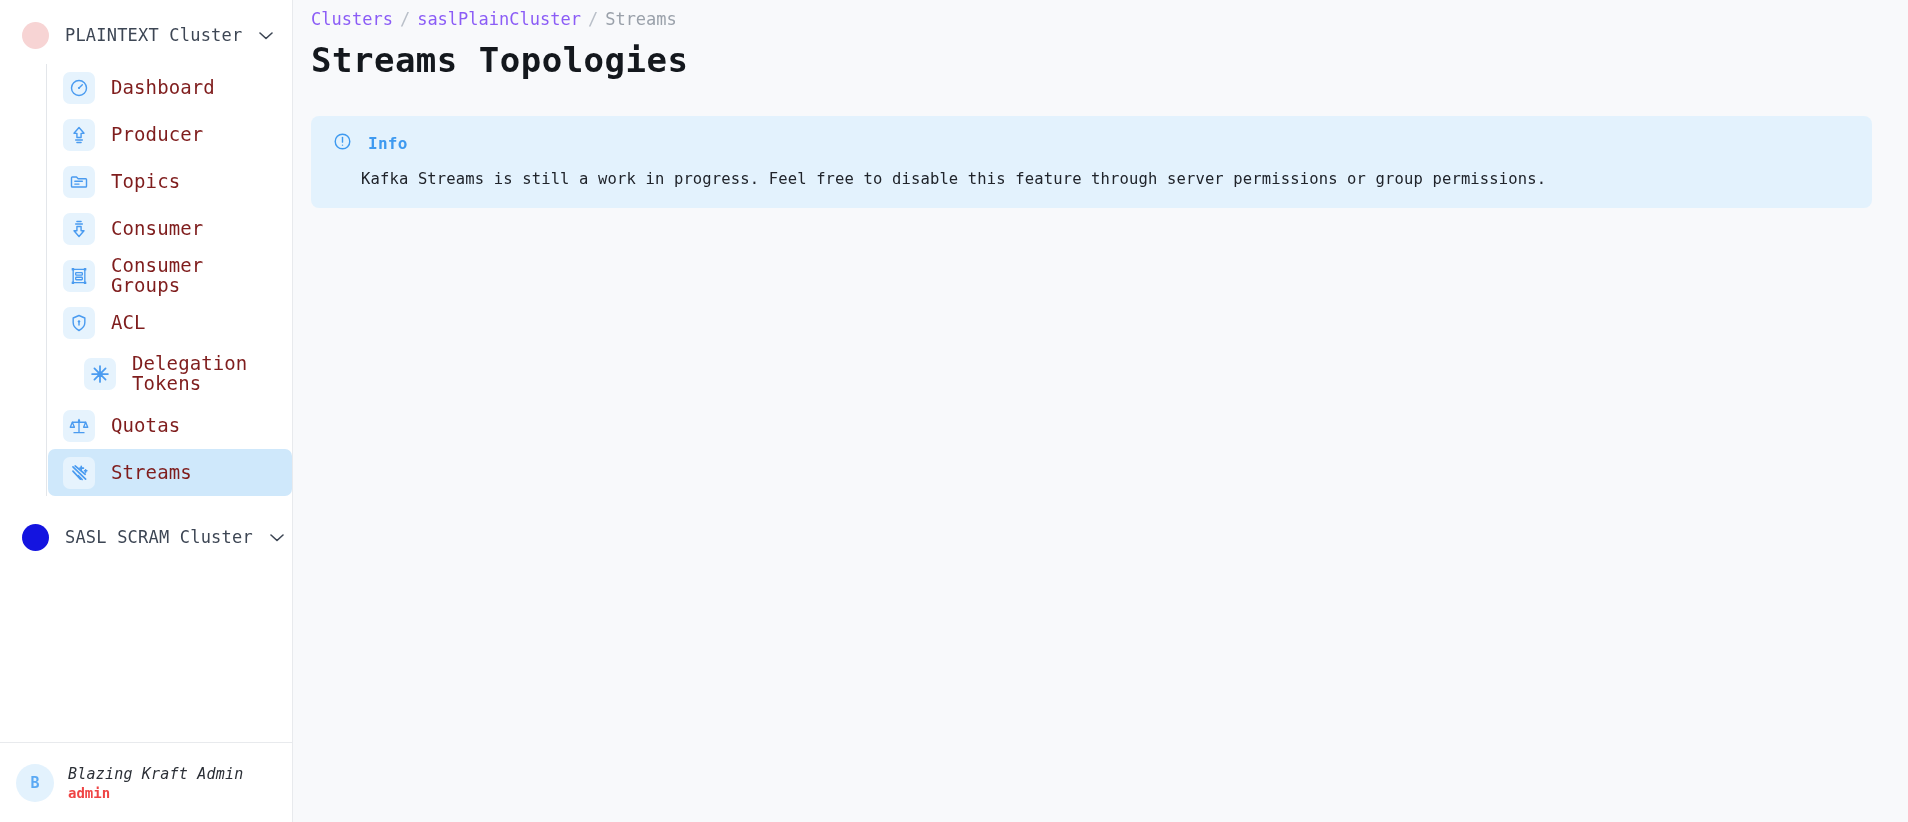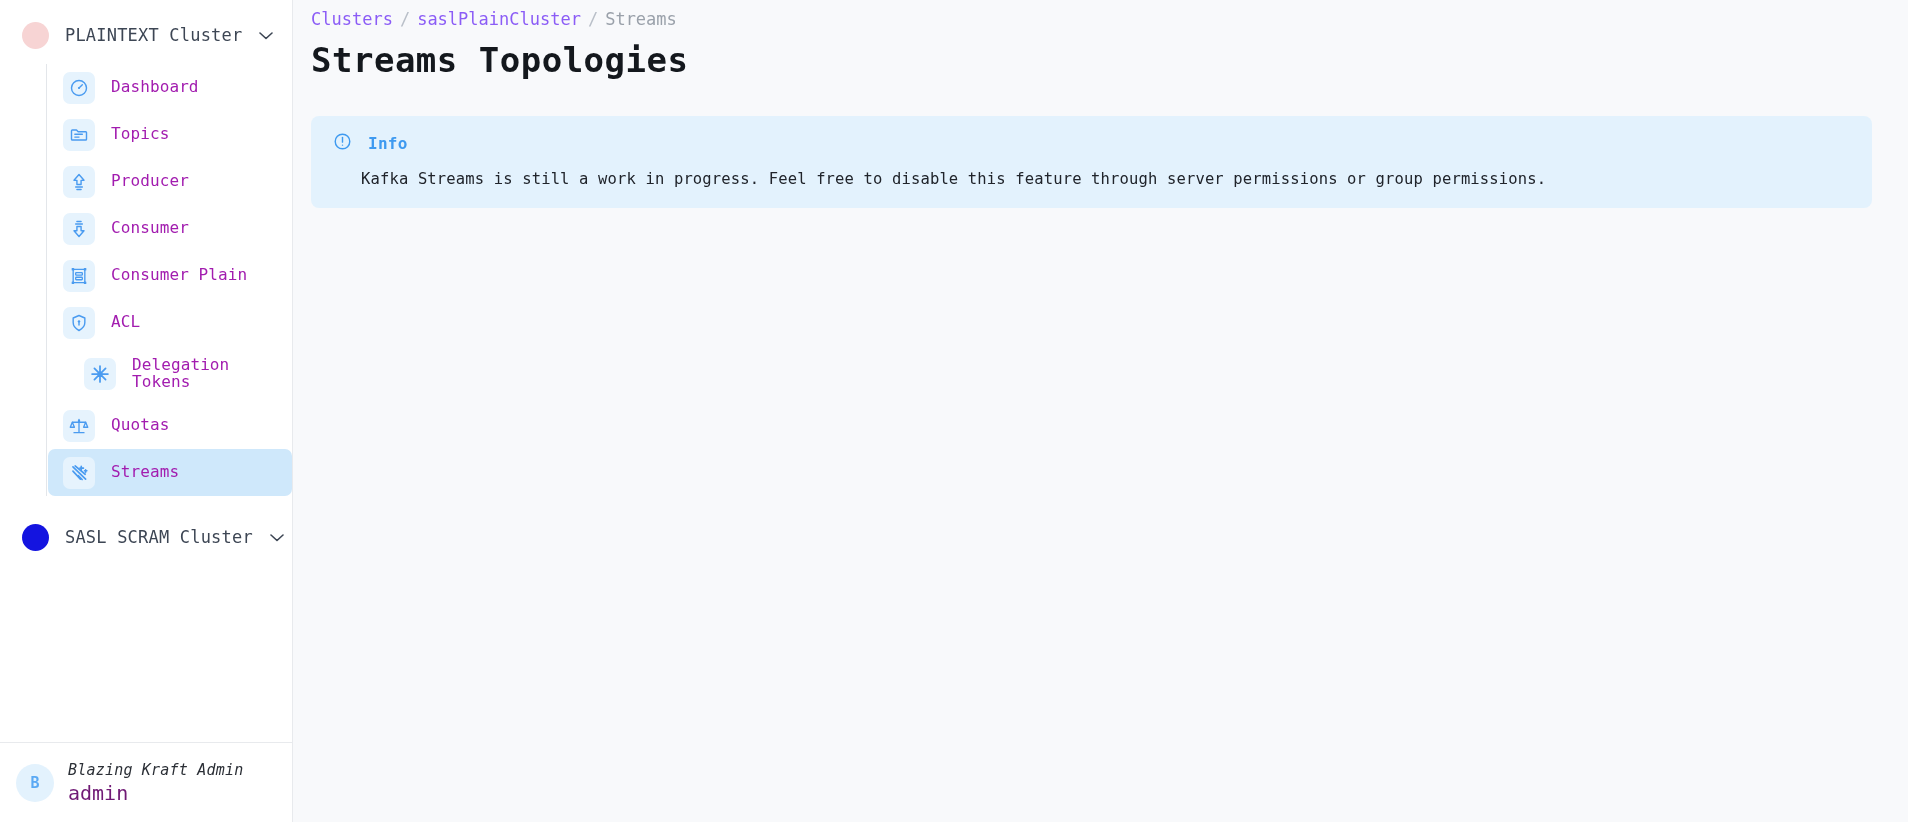--- a/index.html
+++ b/index.html
@@ -91,22 +91,22 @@
     height: 32px;
     flex: 0 0 32px;
     border-radius: 7px;
     background: #e6f3fd;
     display: flex;
     align-items: center;
     justify-content: center;
   }
   .menu-ico svg { display: block; }
   .menu-label {
-    font-size: 16px;
-    color: #a21caf;
+    font-size: 19px;
+    color: #7f1d1d;
     line-height: 1.05;
     letter-spacing: 0.1px;
     white-space: pre-line;
   }
 
   .sidebar-footer {
     flex: 0 0 auto;
     border-top: 1px solid #e8eaed;
     height: 80px;
     display: flex;
@@ -128,22 +128,23 @@
     font-weight: bold;
   }
   .user-meta { display: flex; flex-direction: column; gap: 2px; }
   .user-name {
     font-size: 15px;
     font-style: italic;
     color: #2b2f36;
     letter-spacing: 0.2px;
   }
   .user-role {
-    font-size: 20px;
-    color: #701a75;
+    font-size: 14px;
+    color: #ef4444;
+    font-weight: bold;
   }
 
   
   .main {
     flex: 1 1 auto;
     height: 822px;
     background: #f8f9fb;
     padding: 0 18px 0 18px;
     overflow: hidden;
   }
@@ -221,36 +222,36 @@
               <circle cx="12" cy="12" r="9"></circle>
                 <path d="M12 12 L16 8"></path>
                 <circle cx="12" cy="12" r="1.3" fill="#4a9bf0" stroke="none"></circle>
             </svg>
           </span>
           <span class="menu-label">Dashboard</span>
         </div>
 
         <div class="menu-item">
           <span class="menu-ico">
+            <svg width="20" height="20" viewBox="0 0 24 24" fill="none" stroke="#4a9bf0" stroke-width="1.7" stroke-linecap="round" stroke-linejoin="round">
+              <path d="M12 3 L6 10 h3.5 v5 h5 v-5 H18 Z"></path>
+              <path d="M8 18 h8 M9.5 21 h5"></path>
+            </svg>
+          </span>
+          <span class="menu-label">Producer</span>
+        </div>
+
+        <div class="menu-item">
+          <span class="menu-ico">
             <svg width="20" height="20" viewBox="0 0 24 24" fill="none" stroke="#4a9bf0" stroke-width="1.7" stroke-linejoin="round">
               <path d="M3 7 a1 1 0 0 1 1-1 h5 l2 2 h9 a1 1 0 0 1 1 1 v8 a1 1 0 0 1-1 1 H4 a1 1 0 0 1-1-1 Z"></path>
               <path d="M7 11 h9 M7 14.5 h5" stroke-linecap="round"></path>
             </svg>
           </span>
           <span class="menu-label">Topics</span>
-        </div>
-
-        <div class="menu-item">
-          <span class="menu-ico">
-            <svg width="20" height="20" viewBox="0 0 24 24" fill="none" stroke="#4a9bf0" stroke-width="1.7" stroke-linecap="round" stroke-linejoin="round">
-              <path d="M12 3 L6 10 h3.5 v5 h5 v-5 H18 Z"></path>
-              <path d="M8 18 h8 M9.5 21 h5"></path>
-            </svg>
-          </span>
-          <span class="menu-label">Producer</span>
         </div>
 
         <div class="menu-item">
           <span class="menu-ico">
             <svg width="20" height="20" viewBox="0 0 24 24" fill="none" stroke="#4a9bf0" stroke-width="1.7" stroke-linecap="round" stroke-linejoin="round">
               <path d="M9.5 3 h5 M8 6 h8"></path>
               <path d="M12 21 L6 14 h3.5 v-5 h5 v5 H18 Z"></path>
             </svg>
           </span>
           <span class="menu-label">Consumer</span>
@@ -261,21 +262,21 @@
             <svg width="20" height="20" viewBox="0 0 24 24" fill="none" stroke="#4a9bf0" stroke-width="1.6">
               <rect x="5" y="4" width="14" height="16" rx="1.5"></rect>
               <rect x="8" y="8" width="8" height="3" rx="0.8"></rect>
               <rect x="8" y="13.5" width="8" height="3" rx="0.8"></rect>
               <rect x="3.2" y="2.4" width="3" height="3" rx="0.6" fill="#4a9bf0" stroke="none"></rect>
               <rect x="17.8" y="2.4" width="3" height="3" rx="0.6" fill="#4a9bf0" stroke="none"></rect>
               <rect x="3.2" y="18.6" width="3" height="3" rx="0.6" fill="#4a9bf0" stroke="none"></rect>
               <rect x="17.8" y="18.6" width="3" height="3" rx="0.6" fill="#4a9bf0" stroke="none"></rect>
             </svg>
           </span>
-          <span class="menu-label">Consumer Plain</span>
+          <span class="menu-label">Consumer Groups</span>
         </div>
 
         <div class="menu-item">
           <span class="menu-ico">
             <svg width="20" height="20" viewBox="0 0 24 24" fill="none" stroke="#4a9bf0" stroke-width="1.7" stroke-linejoin="round">
               <path d="M12 3 L19 6 v5.5 c0 4.3-3 7.5-7 9.5 -4-2-7-5.2-7-9.5 V6 Z"></path>
               <circle cx="12" cy="10" r="1.4" fill="#4a9bf0" stroke="none"></circle>
               <path d="M12 11.4 v3" stroke-linecap="round"></path>
             </svg>
           </span>

